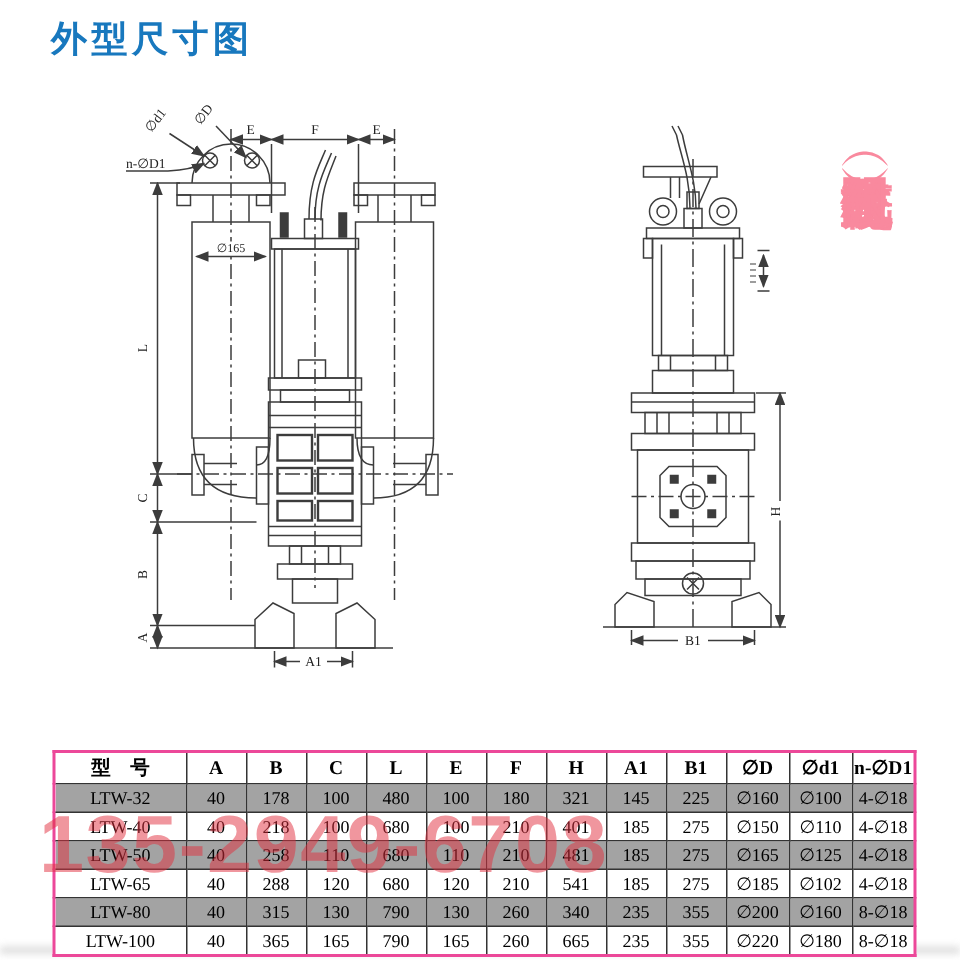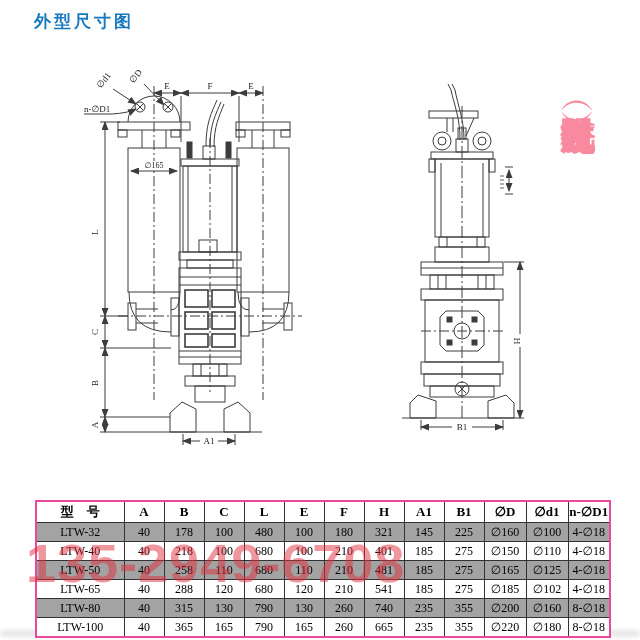--- a/index.html
+++ b/index.html
@@ -1,19 +1,19 @@
 <!DOCTYPE html>
 <html><head>
 <meta charset="utf-8">
 <style>
   html,body{margin:0;padding:0;background:#fff;}
   .page{position:relative;width:640px;height:640px;background:#fff;overflow:hidden;
         font-family:"Liberation Serif",serif;}
   .title{position:absolute;left:34px;top:10px;font-family:"Liberation Sans",sans-serif;
-         font-weight:bold;font-size:17px;letter-spacing:3px;}
+         font-weight:bold;font-size:24px;letter-spacing:3px;}
   .company{position:absolute;left:556px;top:90px;height:444px;writing-mode:vertical-rl;
            text-orientation:mixed;font-size:36px;line-height:44px;letter-spacing:0px;
            font-family:"Liberation Serif",serif;font-weight:400;}
   .phone{position:absolute;left:26px;top:532px;font-family:"Liberation Sans",sans-serif;
          font-weight:bold;font-size:54px;letter-spacing:1px;opacity:0.5;z-index:6;white-space:nowrap;}
   svg.drawing{position:absolute;left:0;top:0;z-index:1;}
   table.dims{position:absolute;left:35px;top:500px;width:574px;border-collapse:collapse;
              table-layout:fixed;z-index:2;background:#fff;}
   table.dims th,table.dims td{border:1px solid #333;text-align:center;padding:0;
              font-family:"Liberation Serif",serif;overflow:hidden;white-space:nowrap;}
@@ -306,21 +306,21 @@
           <td>4-∅18</td>
         </tr>
         <tr class="shade">
           <td>LTW-80</td>
           <td>40</td>
           <td>315</td>
           <td>130</td>
           <td>790</td>
           <td>130</td>
           <td>260</td>
-          <td>740</td>
+          <td>340</td>
           <td>235</td>
           <td>355</td>
           <td>∅200</td>
           <td>∅160</td>
           <td>8-∅18</td>
         </tr>
         <tr>
           <td>LTW-100</td>
           <td>40</td>
           <td>365</td>

